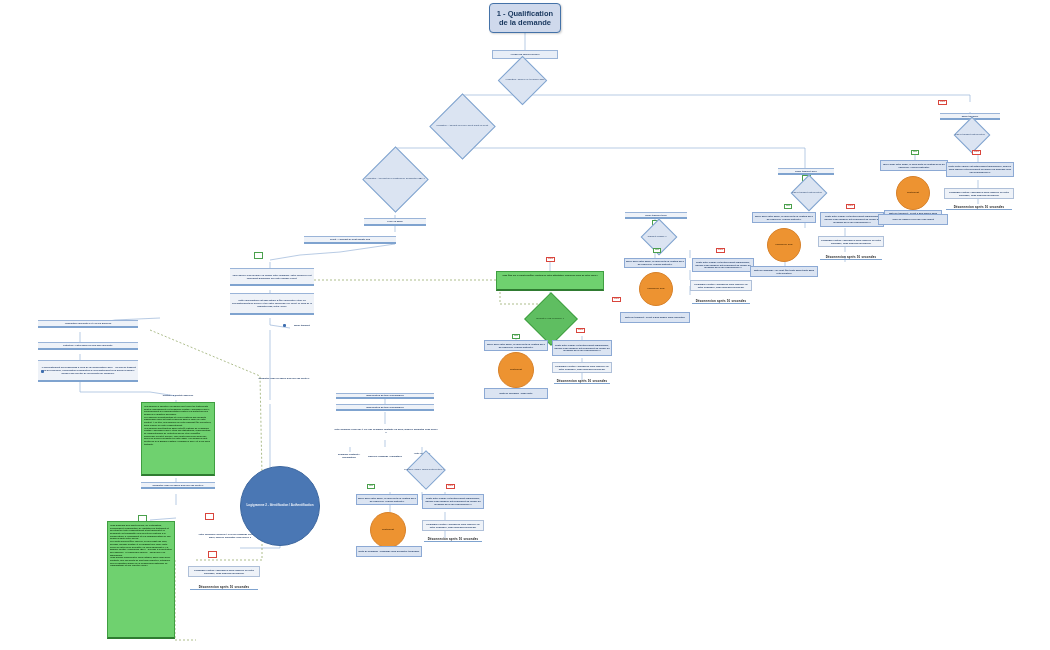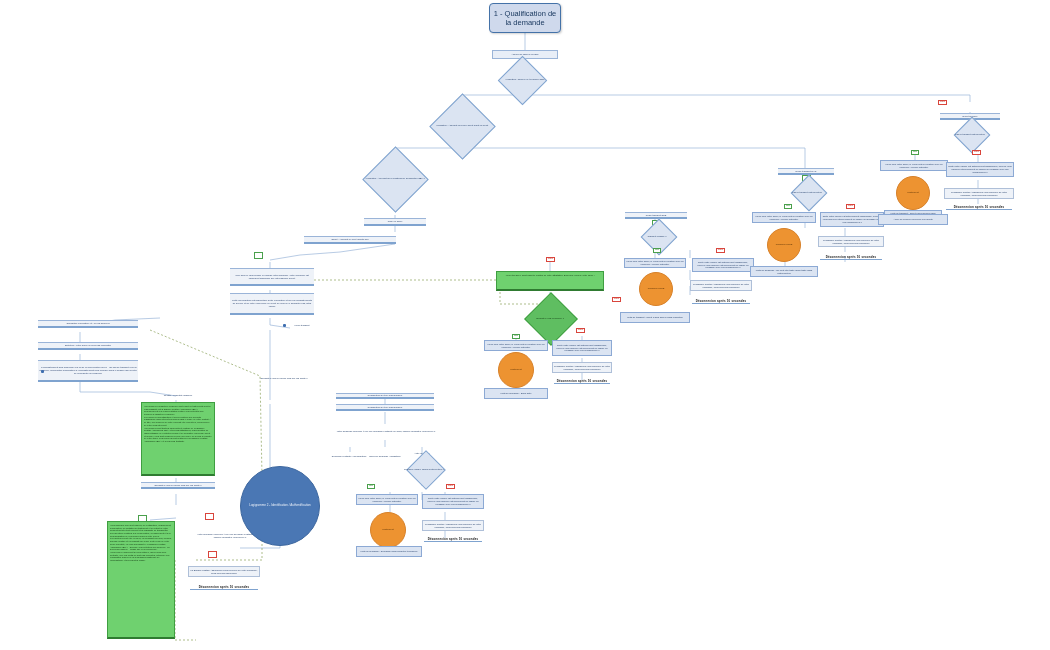--- a/index.html
+++ b/index.html
@@ -4,21 +4,21 @@
 <style>
   html,body{margin:0;padding:0;}
   body{
     width:1050px;height:650px;overflow:hidden;background:#ffffff;
     font-family:"Liberation Sans", sans-serif;
     position:relative;
   }
   #canvas{position:absolute;left:0;top:0;width:1050px;height:650px;}
   svg.links{position:absolute;left:0;top:0;width:1050px;height:650px;pointer-events:none;}
 
-  .node{position:absolute;box-sizing:border-box;}
+  .node{position:absolute;box-sizing:border-box;font-weight:bold;}
 
   
   .title-box{
     background:#cfd9ec;border:1px solid #4472a8;border-radius:4px;
     color:#17365d;display:flex;align-items:center;justify-content:center;
     text-align:center;line-height:1.25;font-size:7.5px;padding:2px;
     box-shadow:1px 1px 2px rgba(0,0,0,.18);
   }
 
   

